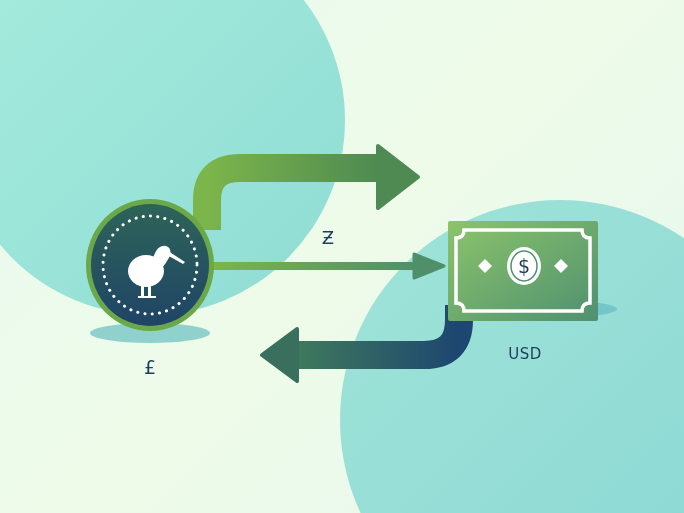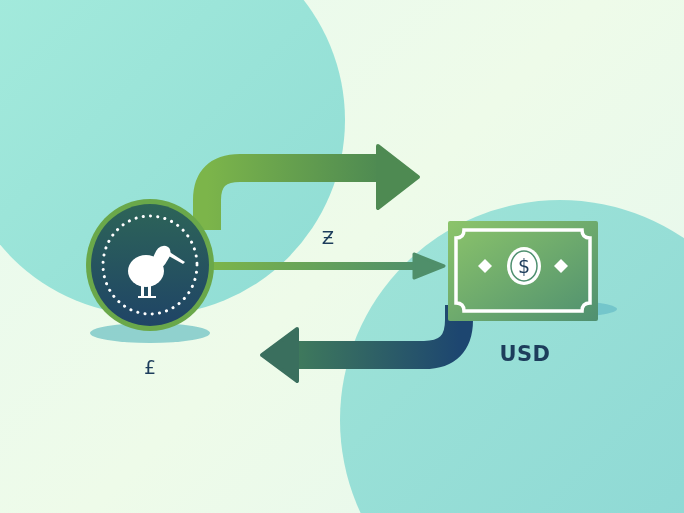--- a/index.html
+++ b/index.html
@@ -8,21 +8,21 @@
       background: linear-gradient(135deg, #e9faef 0%, #eefbe9 50%, #e5f7ee 100%);
       font-family: "Liberation Sans", sans-serif;
     }
     .canvas { position: absolute; left: 0; top: 0; width: 684px; height: 513px; }
     .label {
       position: absolute; color: #1d3d5c; font-family: "DejaVu Sans", sans-serif;
       transform: translate(-50%, -50%); white-space: nowrap;
     }
     .label-pound { font-size: 19px; }
     .label-z { font-size: 18px; }
-    .label-usd { font-size: 21px; font-weight: bold; letter-spacing: 0.5px; }
+    .label-usd { font-size: 15px; font-weight: normal; letter-spacing: 0.5px; }
   </style>
 </head>
 <body>
 
 <svg class="canvas" viewBox="0 0 684 513" width="684" height="513">
   <defs>
     <linearGradient id="blobA" x1="0" y1="0" x2="1" y2="1">
       <stop offset="0" stop-color="#a6ecdd"></stop>
       <stop offset="1" stop-color="#8fdcd4"></stop>
     </linearGradient>

